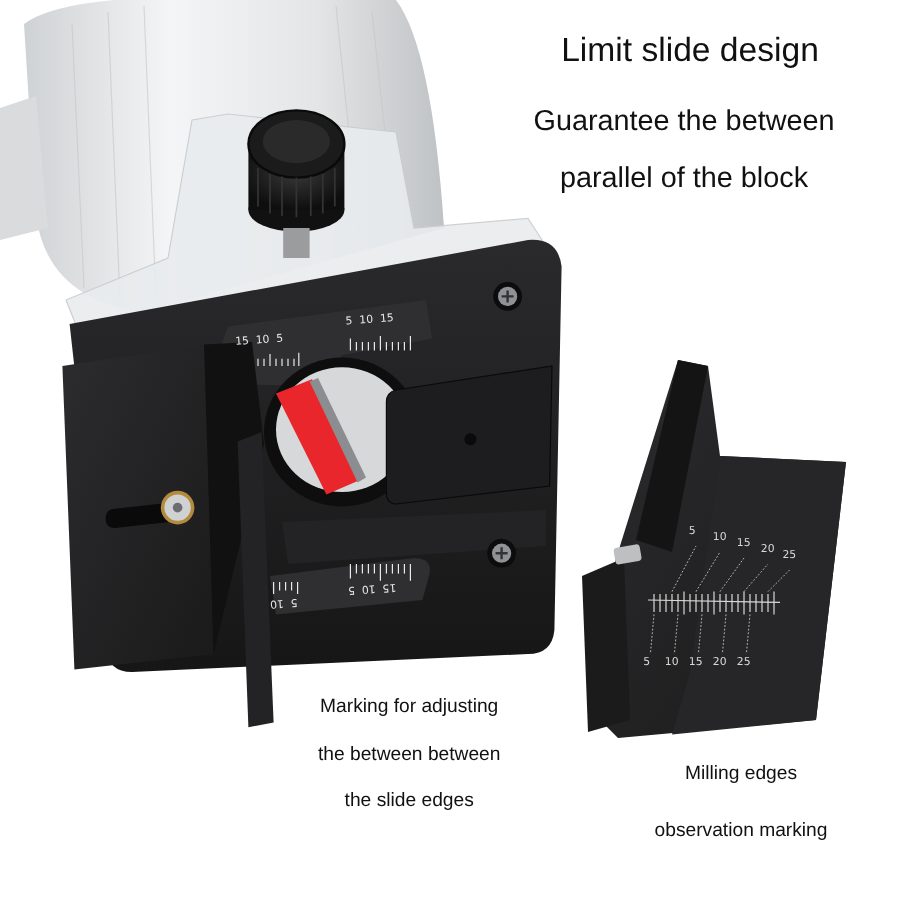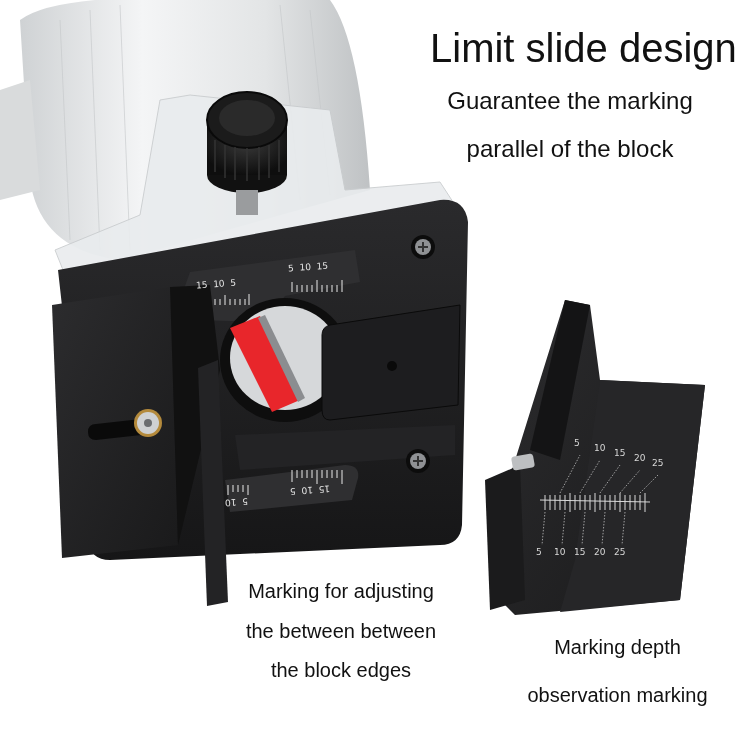--- a/index.html
+++ b/index.html
@@ -1,21 +1,21 @@
 <!DOCTYPE html>
 <html><head>
 <meta charset="utf-8">
 <style>
   html, body { margin:0; padding:0; background:#ffffff; }
   body { width:750px; height:750px; position:relative; overflow:hidden; font-family:"Liberation Sans", sans-serif; }
   .abs { position:absolute; }
   .caption { position:absolute; color:#111; text-align:center; font-family:"Liberation Sans", sans-serif; white-space:nowrap; }
-  .title { font-size:40px; }
+  .title { font-size:28px; }
   .sub { font-size:24px; }
-  .note { font-size:20px; }
+  .note { font-size:16px; }
 </style>
 </head>
 <body>
 
 <svg class="abs" style="left:0;top:0" width="750" height="750" viewBox="0 0 750 750">
   <defs>
     <linearGradient id="body" x1="0" y1="0" x2="1" y2="0">
       <stop offset="0" stop-color="#cfd2d4"></stop>
       <stop offset="0.35" stop-color="#f4f5f6"></stop>
       <stop offset="0.7" stop-color="#e3e5e6"></stop>
@@ -220,21 +220,21 @@
 </div>
 <div class="abs" style="left:536px;top:547px;color:#d8d8d8;font-size:9px;font-family:'DejaVu Sans',sans-serif">
   <span style="position:absolute;left:0;top:0">5</span>
   <span style="position:absolute;left:18px;top:0">10</span>
   <span style="position:absolute;left:38px;top:0">15</span>
   <span style="position:absolute;left:58px;top:0">20</span>
   <span style="position:absolute;left:78px;top:0">25</span>
 </div>
 
 <div class="caption title" style="left:430px;top:26px;width:290px">Limit slide design</div>
-<div class="caption sub" style="left:420px;top:87px;width:300px">Guarantee the marking</div>
+<div class="caption sub" style="left:420px;top:87px;width:300px">Guarantee the between</div>
 <div class="caption sub" style="left:420px;top:135px;width:300px">parallel of the block</div>
 
 <div class="caption note" style="left:226px;top:580px;width:230px">Marking for adjusting</div>
 <div class="caption note" style="left:226px;top:620px;width:230px">the between between</div>
-<div class="caption note" style="left:226px;top:659px;width:230px">the block edges</div>
-
-<div class="caption note" style="left:510px;top:636px;width:215px">Marking depth</div>
+<div class="caption note" style="left:226px;top:659px;width:230px">the slide edges</div>
+
+<div class="caption note" style="left:510px;top:636px;width:215px">Milling edges</div>
 <div class="caption note" style="left:510px;top:684px;width:215px">observation marking</div>
 
 </body></html>

